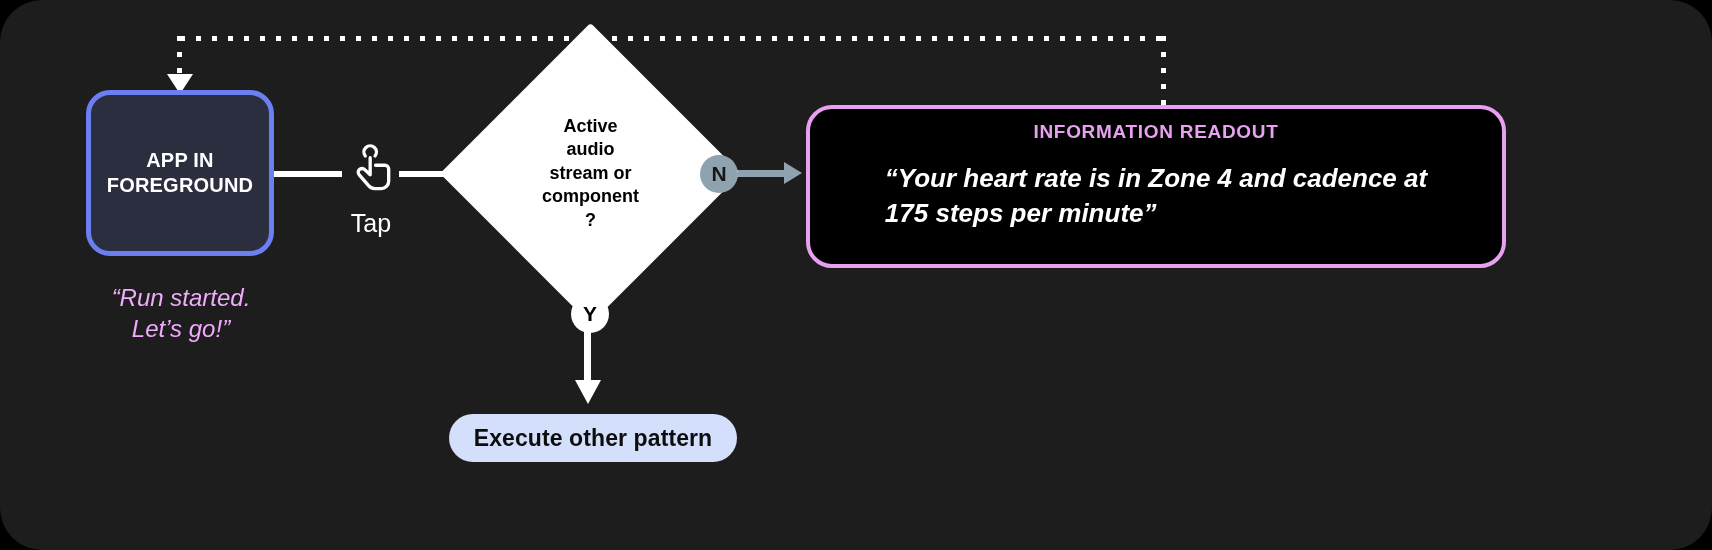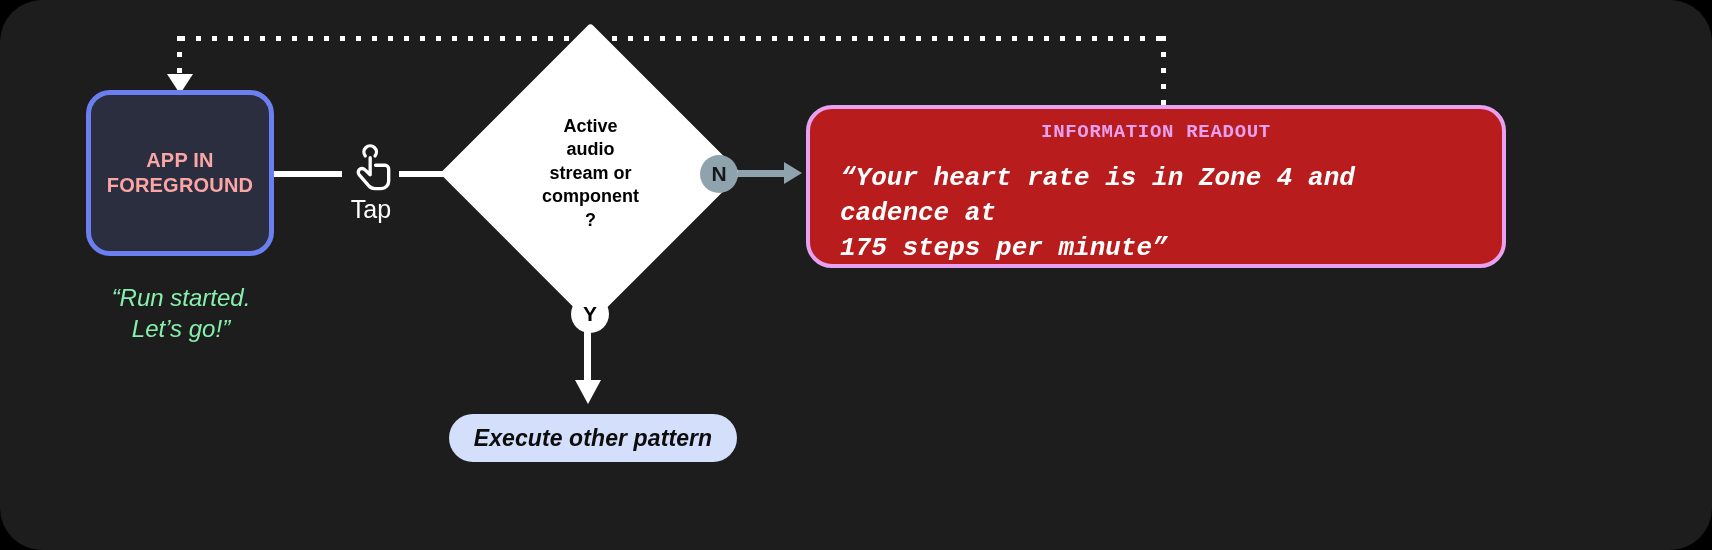--- a/index.html
+++ b/index.html
@@ -32,36 +32,36 @@
     height: 166px;
     box-sizing: border-box;
     background: #2a2e3f;
     border: 5px solid #6b7ff0;
     border-radius: 24px;
     display: flex;
     align-items: center;
     justify-content: center;
   }
   #app-node .label {
-    color: #fca5a5;
+    color: #ffffff;
     font-size: 20px;
     font-weight: bold;
     line-height: 1.25;
     text-align: center;
     letter-spacing: 0.2px;
     white-space: pre-line;
   }
 
   #app-caption {
     position: absolute;
     left: 56px;
     top: 283px;
     width: 250px;
     text-align: center;
-    color: #86efac;
+    color: #f0abfc;
     font-size: 24px;
     font-style: italic;
     line-height: 1.28;
     white-space: pre-line;
   }
 
   
   #wire-app-to-tap {
     position: absolute;
     left: 274px;
@@ -79,21 +79,21 @@
   }
   #tap-icon {
     display: block;
     margin: 0 auto;
     width: 46px;
     height: 52px;
   }
   #tap-label {
     color: #ffffff;
     font-size: 25px;
-    margin-top: 2px;
+    margin-top: 16px;
     line-height: 1;
   }
 
   #wire-tap-to-diamond {
     position: absolute;
     left: 399px;
     top: 171px;
     width: 72px;
     height: 6px;
     background: #ffffff;
@@ -174,29 +174,28 @@
   }
 
   
   #readout {
     position: absolute;
     left: 806px;
     top: 105px;
     width: 700px;
     height: 163px;
     box-sizing: border-box;
-    background: #b91c1c;
+    background: #000000;
     border: 4px solid #e8a0f0;
     border-radius: 26px;
     display: flex;
     flex-direction: column;
     align-items: center;
     justify-content: flex-start;
     padding-top: 12px;
-    font-family: Liberation Mono, monospace;
   }
   #readout-title {
     color: #e8a0f0;
     font-size: 19px;
     font-weight: bold;
     letter-spacing: 0.7px;
   }
   #readout-body {
     margin-top: 18px;
     color: #ffffff;
@@ -302,21 +301,20 @@
     border-radius: 24px;
     display: flex;
     align-items: center;
     justify-content: center;
   }
   #execute-pill .label {
     color: #0d0d0d;
     font-size: 23px;
     font-weight: bold;
     letter-spacing: 0.1px;
-    font-style: italic;
   }
 </style>
 </head>
 <body>
 
 <div id="canvas">
 
   <div class="dotted" id="dotted-v-right"></div>
   <div class="dotted" id="dotted-h"></div>
   <div class="dotted" id="dotted-v-left"></div>

